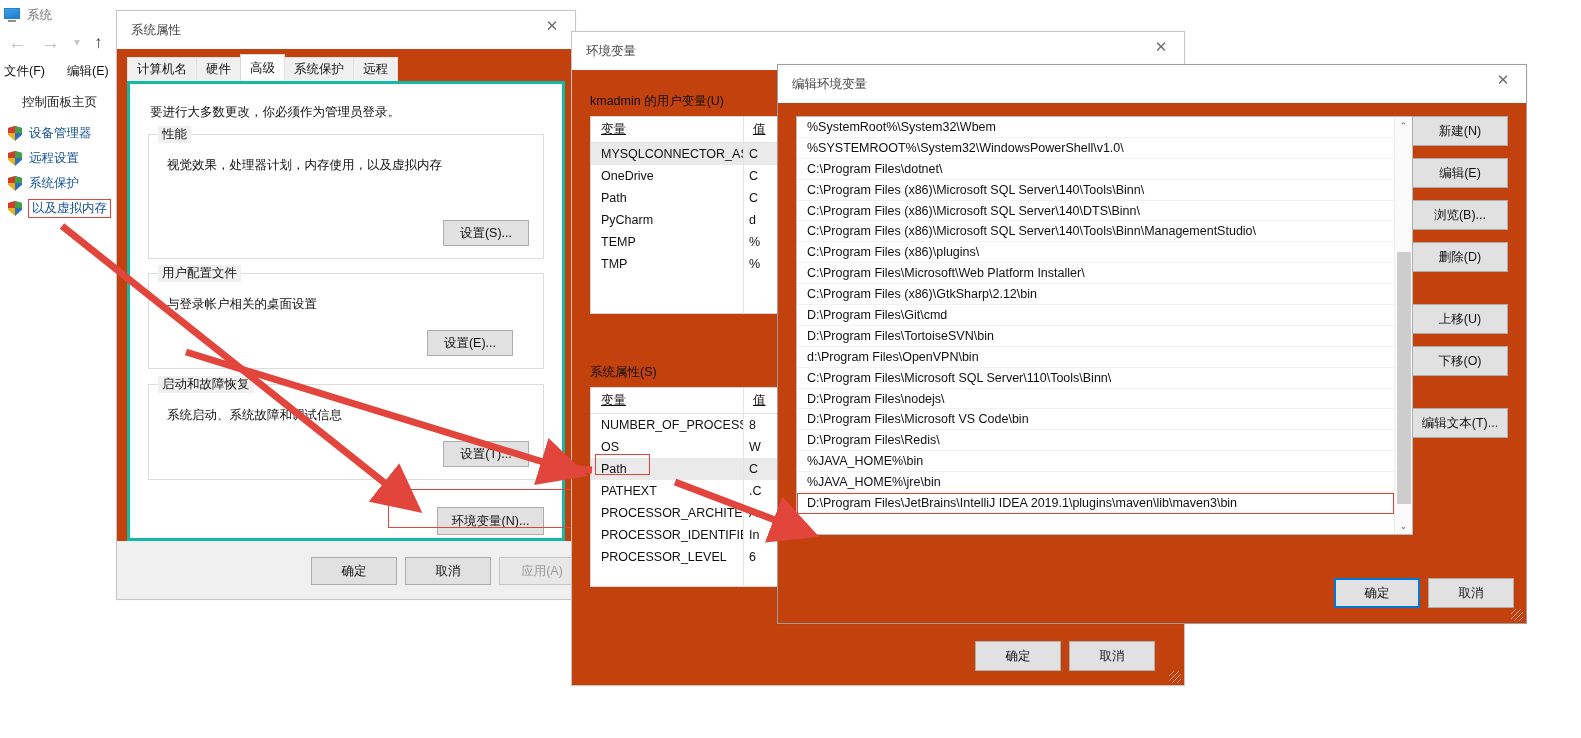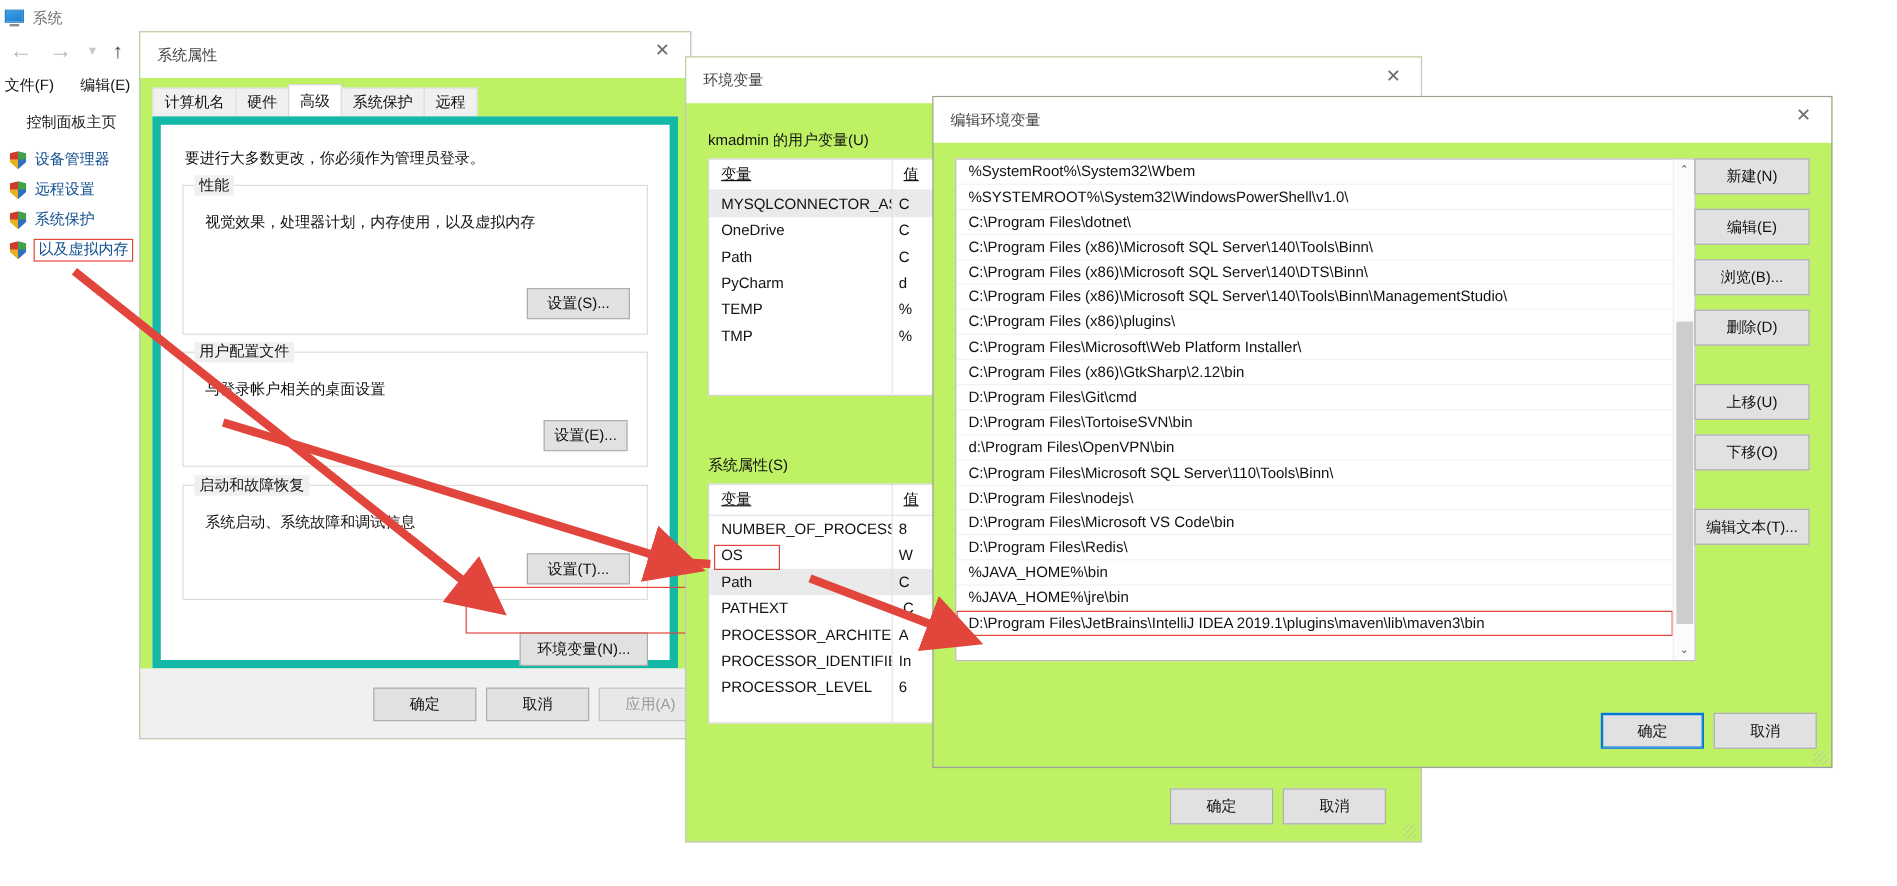--- a/index.html
+++ b/index.html
@@ -39,43 +39,43 @@
     clip-path: polygon(50% 0, 100% 14%, 100% 58%, 50% 100%, 0 58%, 0 14%);
   }
   .shield::after{content:""; position:absolute; left:0;top:0;width:100%;height:48%;
     background: linear-gradient(90deg,#cf3b2e 0 50%, #43a047 50% 100%);
     clip-path: polygon(50% 0, 100% 28%, 100% 100%, 0 100%, 0 28%);
   }
   .side-item.highlighted { position:relative; }
   .side-item.highlighted .lbl { outline:1px solid #e2453c; padding:0 3px; }
 
   
-  .dlg { position:absolute; background:#bef264; border:1px solid #c6c6c6;
-         box-shadow: 0 0 0 0.5px rgba(0,0,0,.04); margin-top: 16px; }
+  .dlg { position:absolute; background:#c2410c; border:1px solid #c6c6c6;
+         box-shadow: 0 0 0 0.5px rgba(0,0,0,.04); }
   .dlg-title { height:38px; background:#ffffff; display:flex; align-items:center;
                padding-left:14px; font-size:12.5px; color:#444; position:relative; }
   .dlg-close { position:absolute; right:0; top:0; width:46px; height:30px;
                display:flex; align-items:center; justify-content:center;
                font-size:15px; color:#6d6d6d; font-family:"Liberation Sans",sans-serif; }
 
   .btn { background:#e1e1e1; border:1px solid #adadad; font-size:12.5px; color:#111;
          display:flex; align-items:center; justify-content:center; font-family:"Liberation Sans",sans-serif;}
   .btn.disabled { color:#9a9a9a; border-color:#c5c5c5; background:#e8e8e8; }
   .btn.default { border:1px solid #0078d7; box-shadow: inset 0 0 0 1px #0078d7; background:#e1e1e1;}
 
   .group { position:absolute; border:1px solid #dcdcdc; }
   .group-lbl { position:absolute; top:-9px; left:9px; background:#f0f0f0; padding:0 4px; font-size:12.5px; color:#111;}
 
   
   #sysprops { left:116px; top:10px; width:460px; height:590px; }
   .sp-tabs { position:absolute; left:10px; top:44px; height:26px; display:flex; align-items:flex-end; }
   .sp-tab { height:24px; padding:0 9px; font-size:12.5px; color:#111; display:flex; align-items:center;
             border:1px solid #dfdfdf; border-bottom:none; background:#f0f0f0; margin-right:-1px;}
   .sp-tab.active { background:#ffffff; height:27px; border-color:#d8d8d8; }
-  .sp-body { position:absolute; left:10px; top:70px; right:10px; bottom:58px; background:#fff; border:7px solid #14b8a6;}
+  .sp-body { position:absolute; left:10px; top:70px; right:10px; bottom:58px; background:#fff; border:3px solid #14b8a6;}
   .sp-note { position:absolute; left:20px; top:20px; font-size:12.5px; color:#111;}
   .sp-subtext { position:absolute; font-size:12.5px; color:#111;}
   .sp-footer { position:absolute; left:0; right:0; bottom:0; height:58px; background:#f0f0f0; }
 
   
   #envvars { left:571px; top:31px; width:614px; height:655px; }
   .ev-section-lbl { position:absolute; font-size:12.5px; color:#111; }
   .lv { position:absolute; background:#fff; border:1px solid #d5d5d5; overflow:hidden;}
   .lv-head { display:flex; height:26px; border-bottom:1px solid #e3e3e3; align-items:center; }
   .lv-head div { font-size:12.5px; color:#111; padding-left:10px; text-decoration:underline; }
@@ -176,21 +176,21 @@
 
       <div class="group" style="left:18px; top:50px; right:18px; height:125px;">
         <span class="group-lbl">性能</span>
         <div class="sp-subtext" style="left:18px; top:22px;">视觉效果，处理器计划，内存使用，以及虚拟内存</div>
         <div class="btn" style="position:absolute; right:14px; bottom:12px; width:86px; height:26px;">设置(S)...</div>
       </div>
 
       <div class="group" style="left:18px; top:189px; right:18px; height:96px;">
         <span class="group-lbl">用户配置文件</span>
         <div class="sp-subtext" style="left:18px; top:22px;">与登录帐户相关的桌面设置</div>
-        <div class="btn" style="position:absolute; right:16px; bottom:12px; width:70px; height:26px;">设置(E)...</div>
+        <div class="btn" style="position:absolute; right:30px; bottom:12px; width:86px; height:26px;">设置(E)...</div>
       </div>
 
       <div class="group" style="left:18px; top:300px; right:18px; height:96px;">
         <span class="group-lbl">启动和故障恢复</span>
         <div class="sp-subtext" style="left:18px; top:22px;">系统启动、系统故障和调试信息</div>
         <div class="btn" style="position:absolute; right:14px; bottom:12px; width:86px; height:26px;">设置(T)...</div>
       </div>
 
       <div class="btn" style="position:absolute; right:18px; top:423px; width:107px; height:28px;">环境变量(N)...</div>
     </div>

